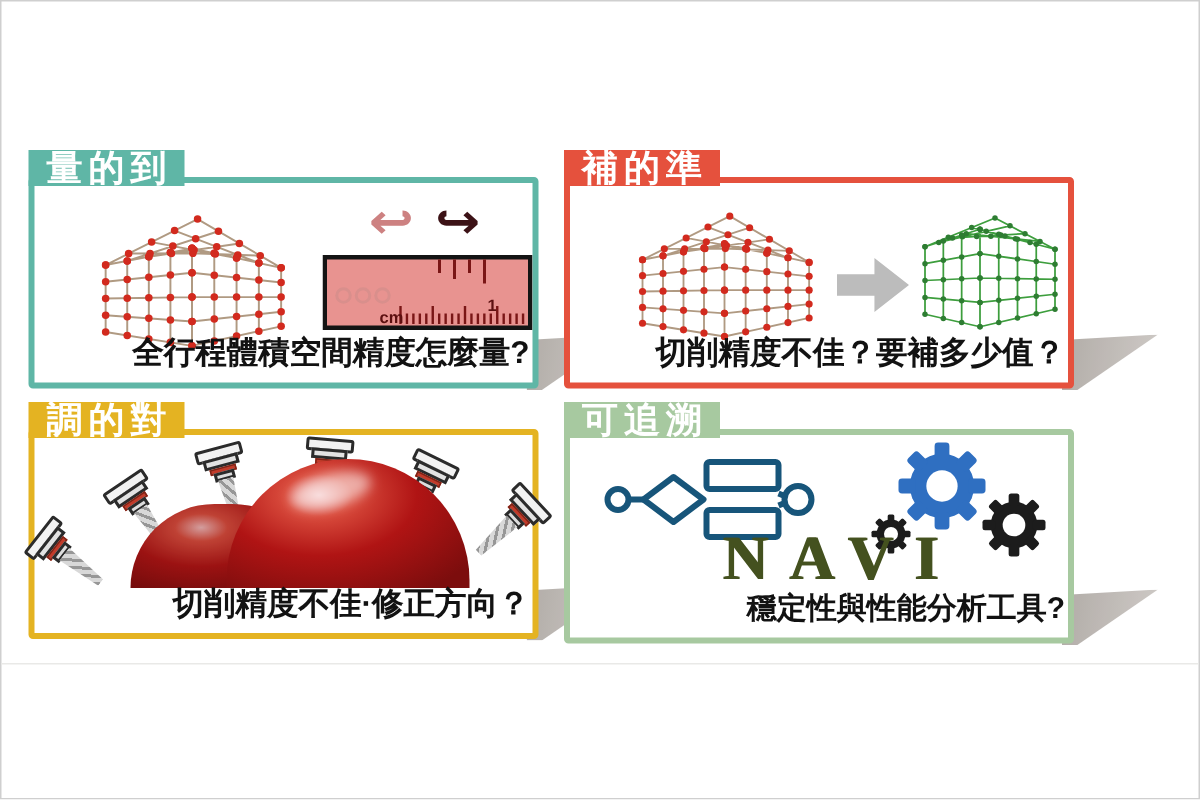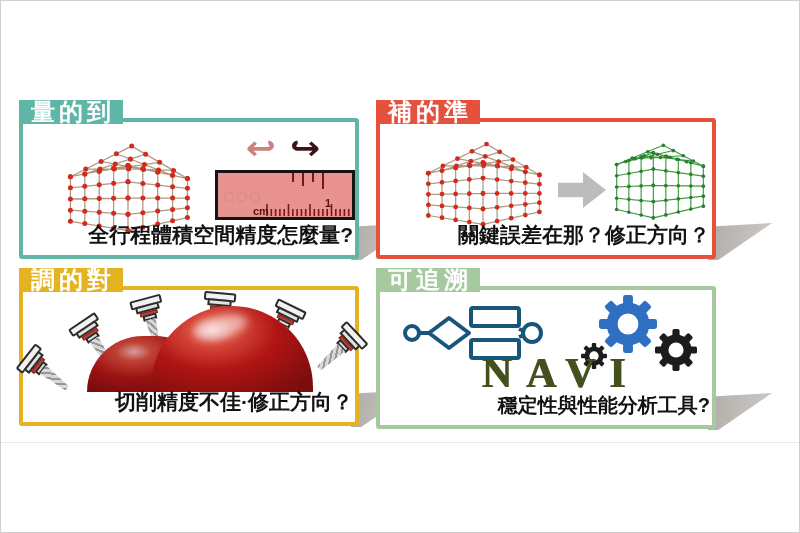--- a/index.html
+++ b/index.html
@@ -361,21 +361,21 @@
         <circle cx="97" cy="39.875" r="2.2" fill="#2e7d32"></circle>
         <circle cx="97" cy="53.75" r="2.2" fill="#2e7d32"></circle>
         <circle cx="97" cy="67.625" r="2.2" fill="#2e7d32"></circle>
         <circle cx="97" cy="81.5" r="2.2" fill="#2e7d32"></circle>
         <circle cx="112" cy="30" r="2.2" fill="#2e7d32"></circle>
         <circle cx="112" cy="42" r="2.2" fill="#2e7d32"></circle>
         <circle cx="112" cy="54" r="2.2" fill="#2e7d32"></circle>
         <circle cx="112" cy="66" r="2.2" fill="#2e7d32"></circle>
         <circle cx="112" cy="78" r="2.2" fill="#2e7d32"></circle>
       </svg>
-    <div class="caption">關鍵誤差在那？修正方向？</div>
+    <div class="caption">切削精度不佳？要補多少值？</div>
   </div>
 
   <div class="tag bl" style="--ac: #e4b322;">調的對</div>
   <div class="box bl" style="--ac: #e4b322;">
     <div class="tools-layer">
         <div class="tool" style="left: 26px; top: 46px; transform: rotate(-52deg); transform-origin: 50% 92%;">
           <i class="t-cap"></i>
           <i class="t-cap2"></i>
           <i class="t-band"></i>
           <i class="t-coll"></i>

